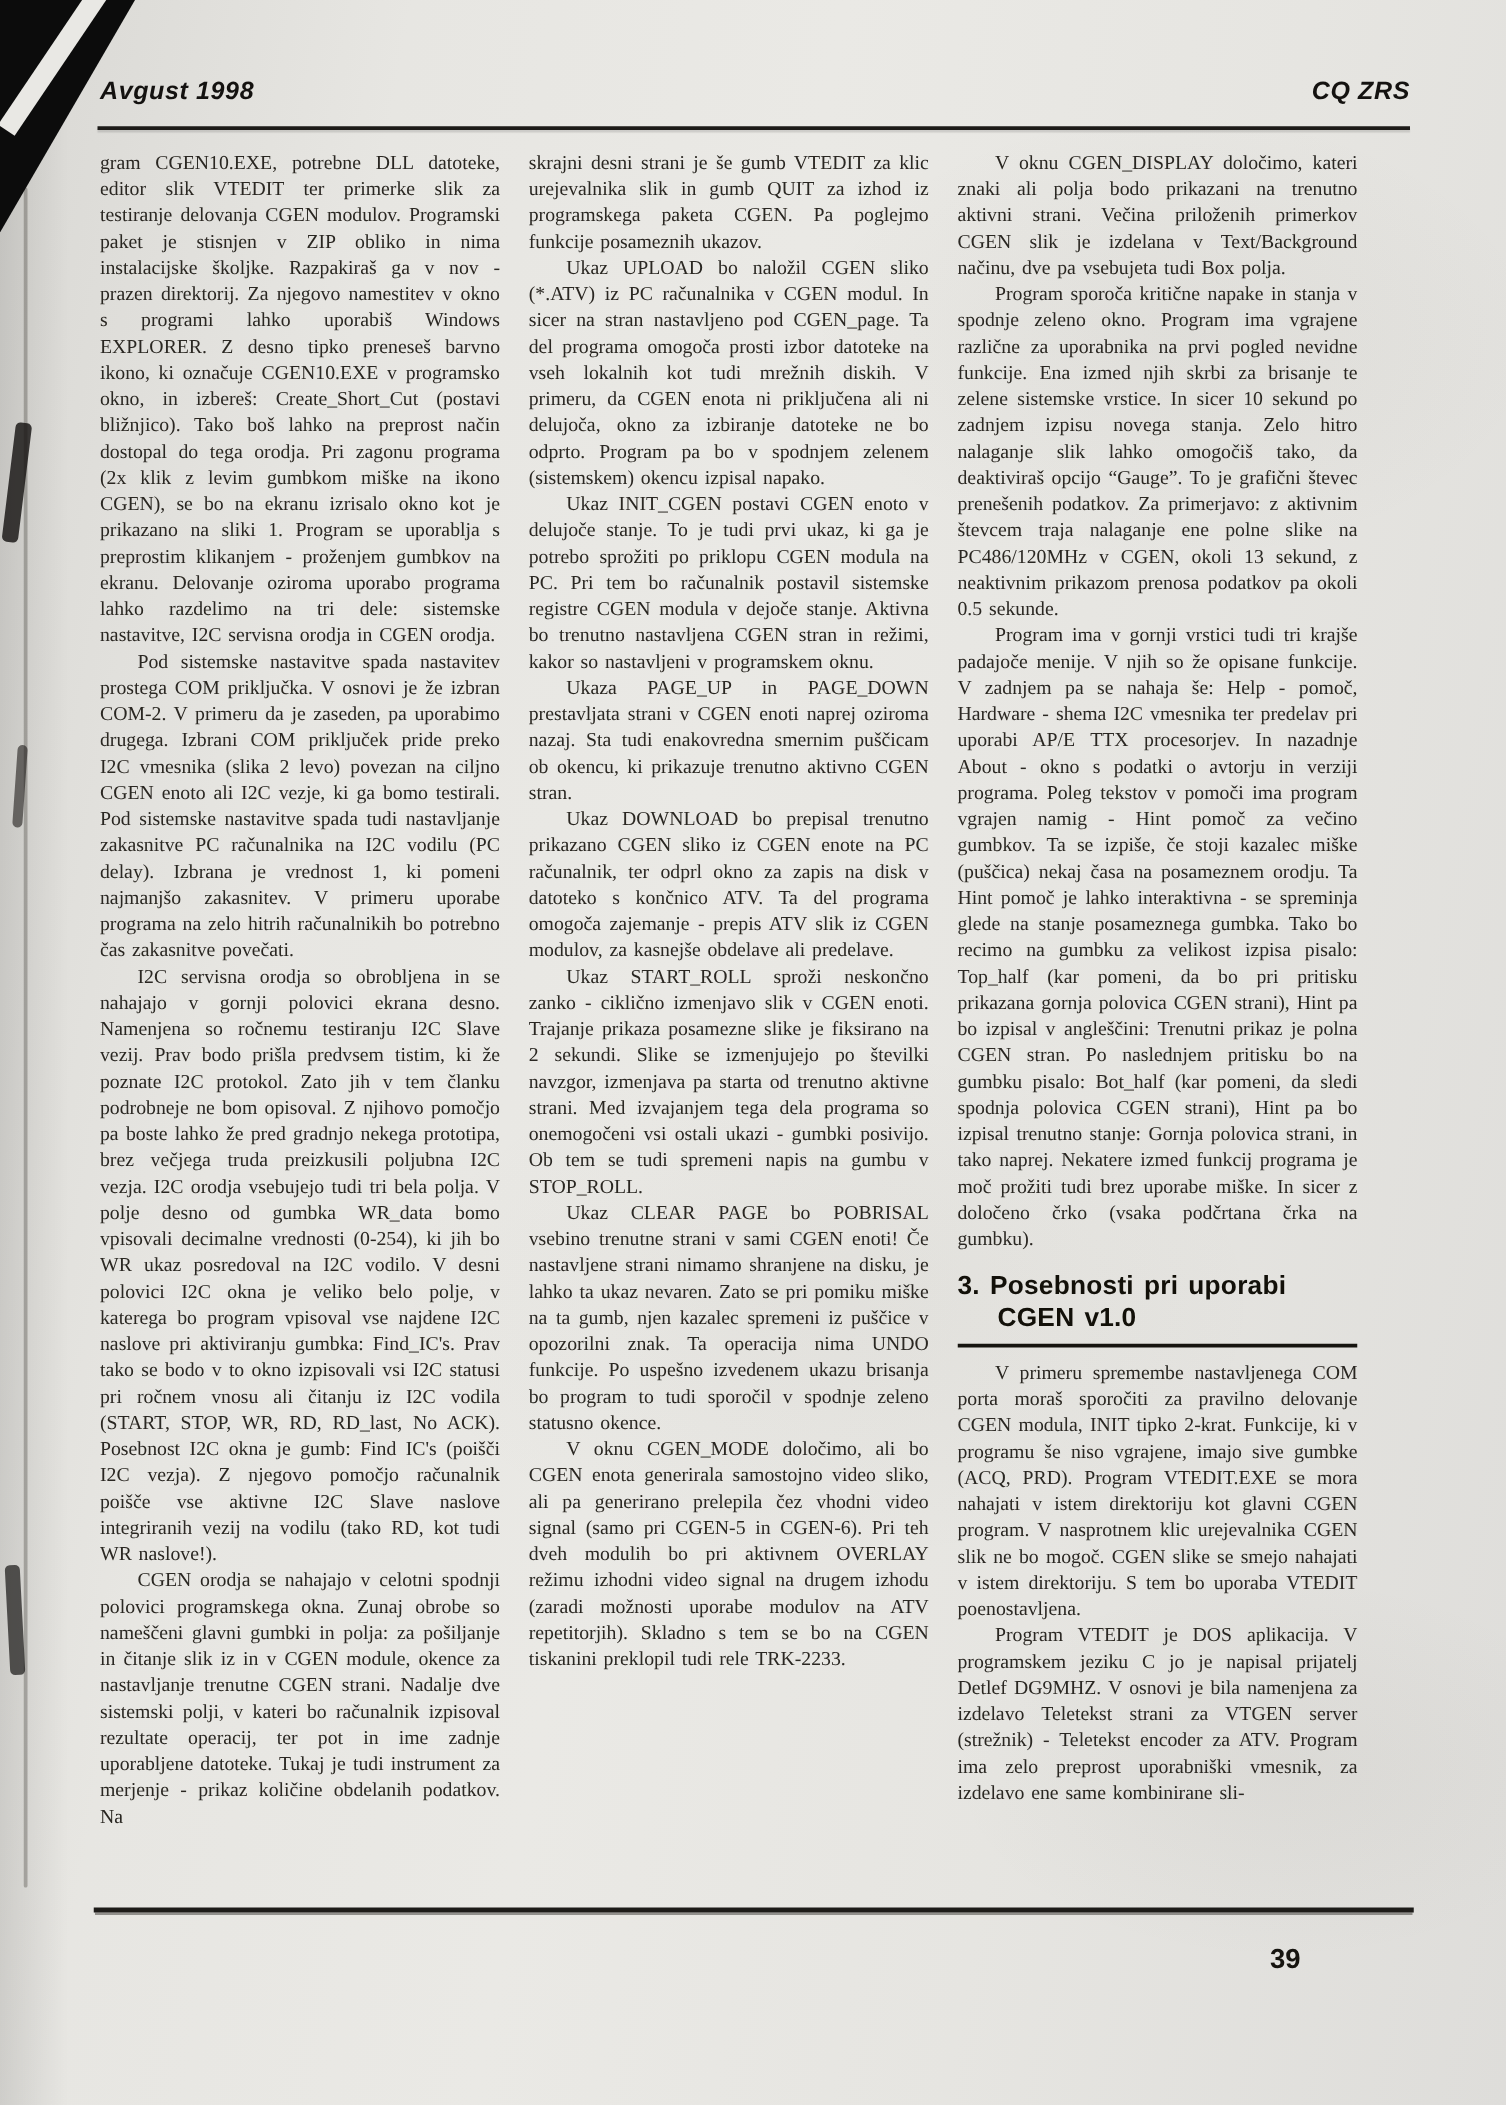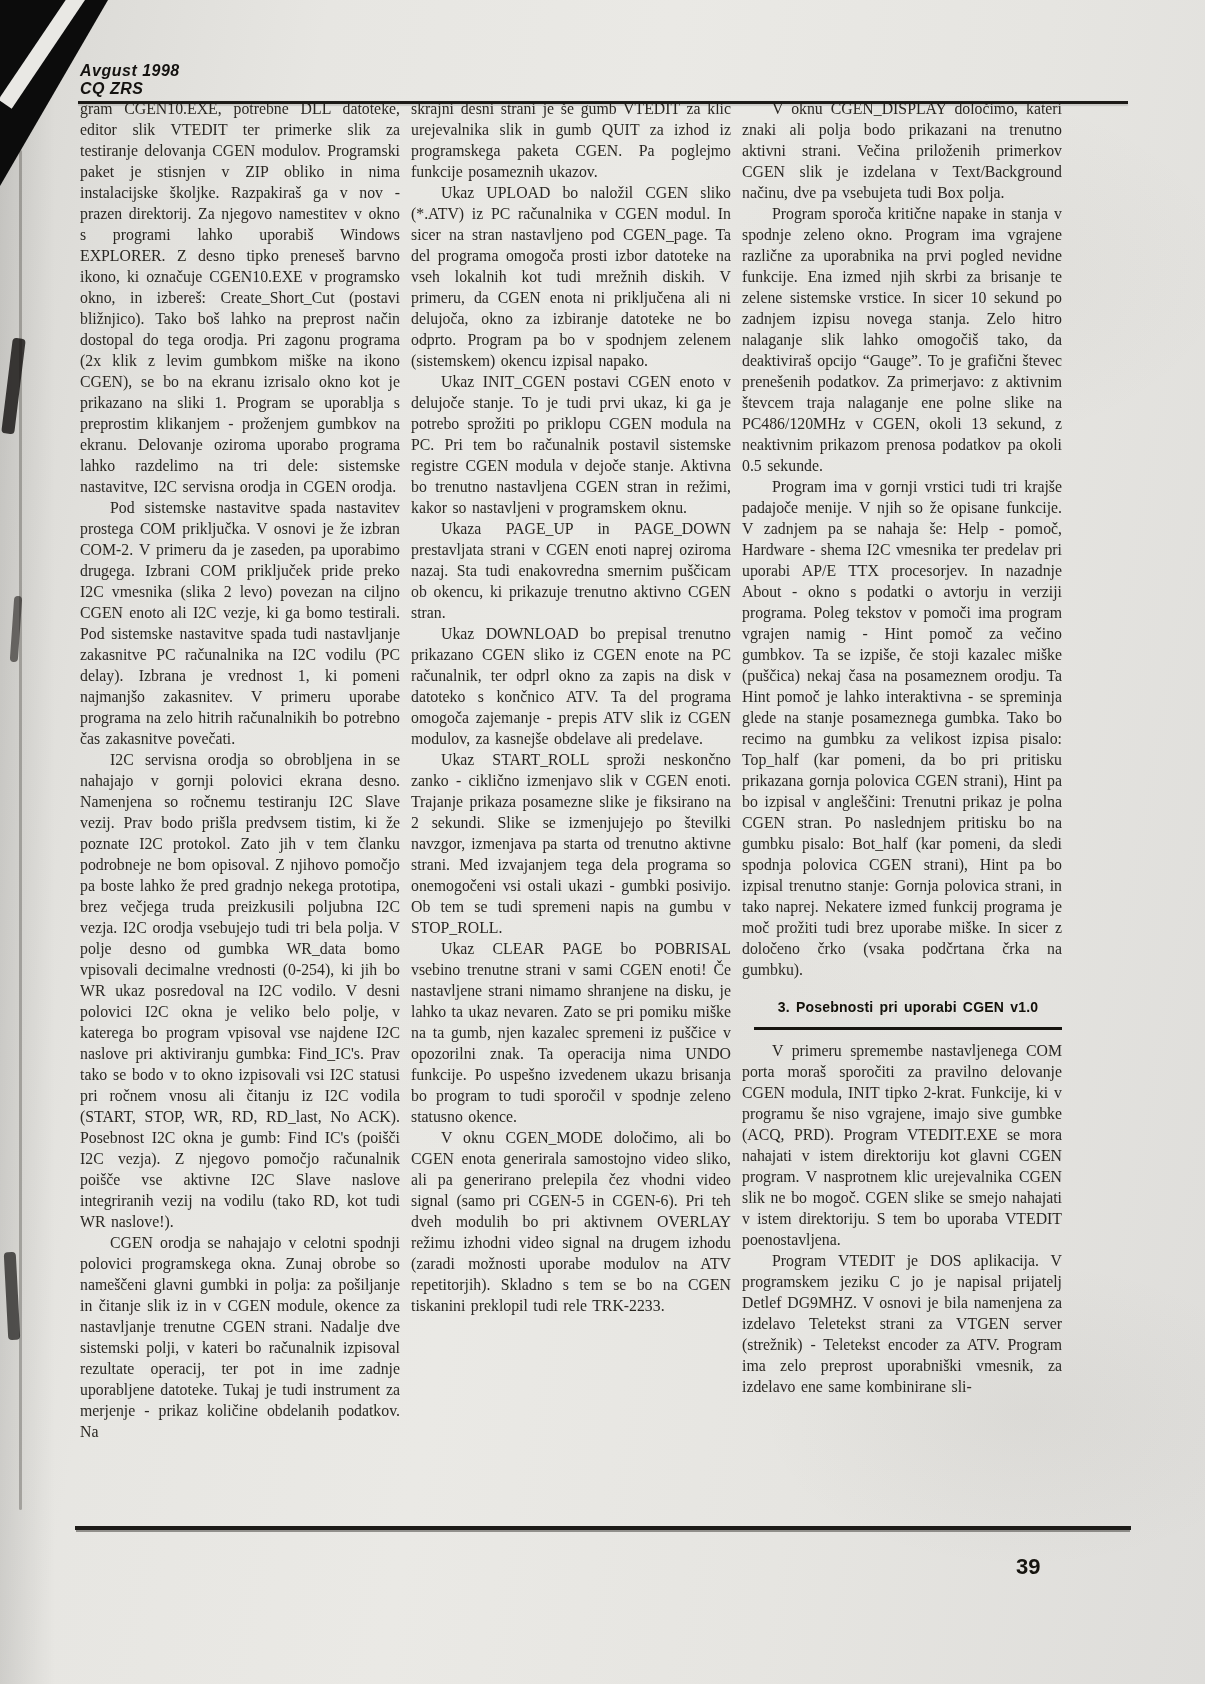--- a/index.html
+++ b/index.html
@@ -24,34 +24,34 @@
   .edge-line{position:absolute;left:19px;top:150px;width:3px;height:1360px;
     background:rgba(55,52,48,.32);border-radius:2px;z-index:2;}
   .blob{position:absolute;background:rgba(22,20,18,.82);border-radius:4px;z-index:2;}
   .blob.b1{left:7px;top:338px;width:13px;height:96px;transform:rotate(7deg);}
   .blob.b2{left:12px;top:596px;width:8px;height:66px;transform:rotate(4deg);opacity:.7;}
   .blob.b3{left:6px;top:1252px;width:12px;height:88px;transform:rotate(-3deg);opacity:.85;}
 
   .header{position:absolute;left:80px;top:62px;width:1048px;display:flex;
     justify-content:space-between;align-items:baseline;
     font-family:"Liberation Sans", sans-serif;font-weight:bold;font-style:italic;
-    font-size:16px;letter-spacing:.5px;color:#141210;z-index:4;flex-direction:column;}
+    font-size:20px;letter-spacing:.5px;color:#141210;z-index:4;}
   .header-rule{position:absolute;left:78px;top:101px;width:1050px;height:3px;
     background:#1d1b18;box-shadow:0 2px 1px rgba(0,0,0,.12);z-index:4;}
 
-  .columns{position:absolute;left:80px;top:98px;width:982px;height:1398px;
-    display:flex;gap:11px;z-index:1;}
+  .columns{position:absolute;left:80px;top:120px;width:982px;height:1398px;
+    display:flex;gap:23px;z-index:1;}
   .col{flex:0 0 320px;width:320px;height:1398px;overflow:hidden;
     font-size:15.8px;line-height:21px;text-align:justify;word-spacing:1.5px;}
   .col p{margin:0;text-indent:30px;}
   .col p.noindent{text-indent:0;}
   .sec-heading{
     font-family:"Liberation Sans", sans-serif;font-weight:bold;
-    font-size:14px;line-height:26px;color:#121009;text-align:center;
-    margin:14px 0 10px 12px;padding:0 0 7px 32px;text-indent:-32px;
+    font-size:21px;line-height:26px;color:#121009;text-align:left;
+    margin:14px 0 10px 0;padding:0 0 7px 32px;text-indent:-32px;
     border-bottom:3.5px solid #16140f;letter-spacing:.2px;word-spacing:2px;}
   .sec-heading.oneline{white-space:nowrap;}
 
   .footer-rule{position:absolute;left:75px;top:1526px;width:1056px;height:4px;
     background:#1d1b18;box-shadow:0 3px 0 -1px rgba(40,38,34,.45);z-index:4;}
   .page-number{position:absolute;left:1016px;top:1538px;
     font-family:"Liberation Sans", sans-serif;font-weight:bold;font-size:22px;
     color:#16140f;z-index:4;margin-top:16px;}
 </style>
 </head>

